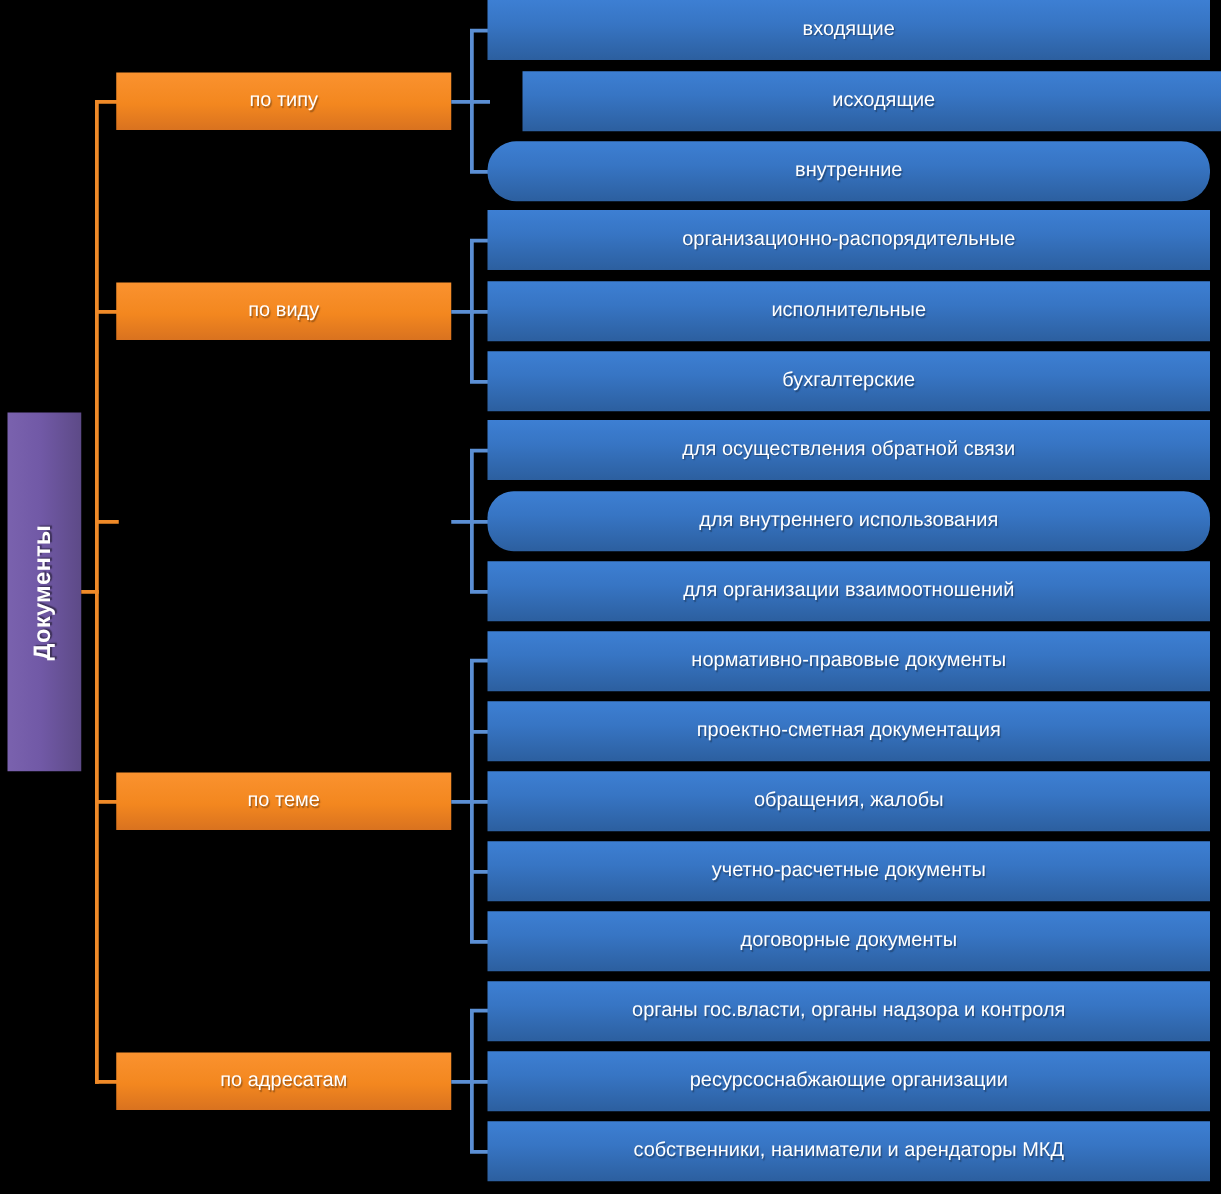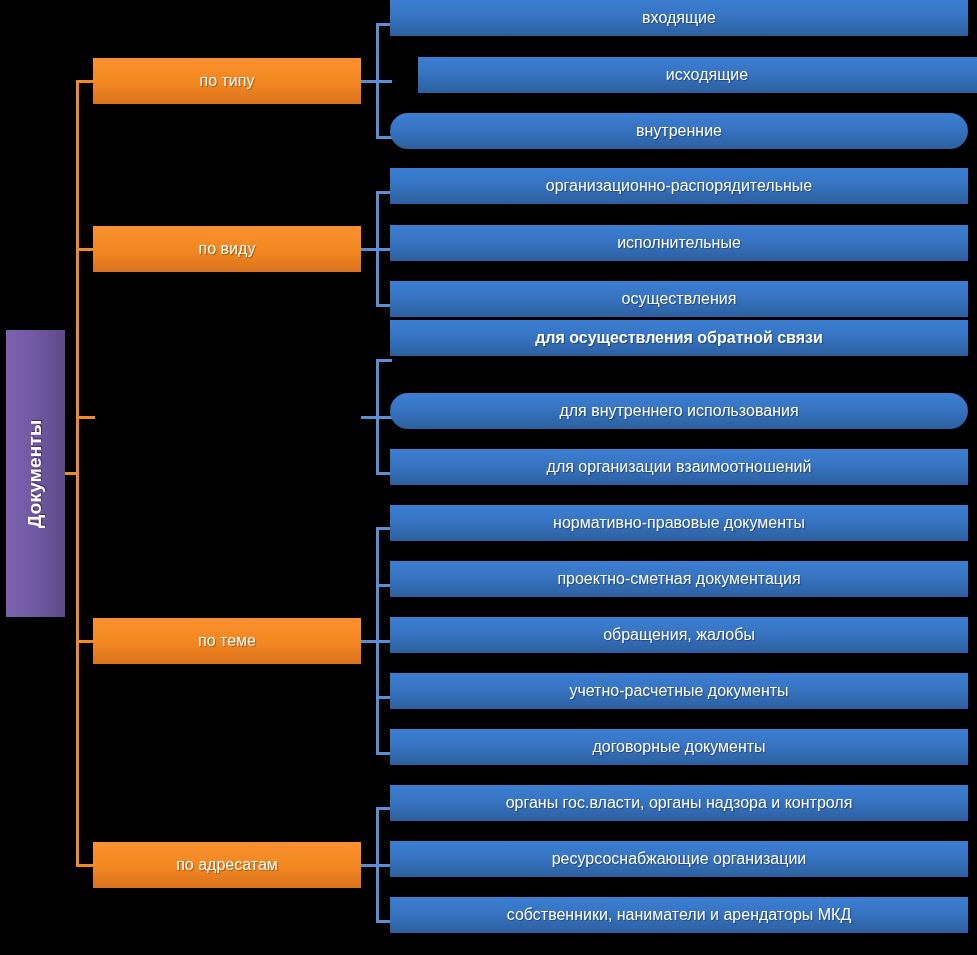--- a/index.html
+++ b/index.html
@@ -56,21 +56,21 @@
     font-size: 16px;
     white-space: nowrap;
     text-shadow: 1px 1px 1px rgba(0,0,0,.35);
   }
 
   
   .leaf-node {
     position: absolute;
     left: 390px;
     width: 578px;
-    height: 36px;
+    height: 48px;
     background: linear-gradient(to bottom, #3d7fd3 0%, #3775c4 40%, #2c5f9f 100%);
     display: flex;
     align-items: center;
     justify-content: center;
   }
   .leaf-label {
     color: #ffffff;
     font-size: 16px;
     white-space: nowrap;
     text-shadow: 1px 1px 1px rgba(0,0,0,.35);
@@ -136,30 +136,30 @@
   <div class="conn-blue h" style="left:376px; top:248px; width:16px;"></div>
   <div class="conn-blue h" style="left:376px; top:304px; width:16px;"></div>
 
   <div class="leaf-node" style="top:168px;">
     <span class="leaf-label">организационно-распорядительные</span>
   </div>
   <div class="leaf-node" style="top:225px;">
     <span class="leaf-label">исполнительные</span>
   </div>
   <div class="leaf-node" style="top:281px;">
-    <span class="leaf-label">осуществления</span>
+    <span class="leaf-label">бухгалтерские</span>
   </div>
 
   <div class="conn-blue h" style="left:361px; top:416px; width:18px;"></div>
   <div class="conn-blue v" style="left:376px; top:360px; height:114px;"></div>
   <div class="conn-blue h" style="left:376px; top:359px; width:16px;"></div>
   <div class="conn-blue h" style="left:376px; top:416px; width:16px;"></div>
   <div class="conn-blue h" style="left:376px; top:472px; width:16px;"></div>
 
-  <div class="leaf-node" style="top:320px;font-weight:bold;">
+  <div class="leaf-node" style="top:336px;">
     <span class="leaf-label">для осуществления обратной связи</span>
   </div>
   <div class="leaf-node" style="top:393px;border-radius:21px;">
     <span class="leaf-label">для внутреннего использования</span>
   </div>
   <div class="leaf-node" style="top:449px;">
     <span class="leaf-label">для организации взаимоотношений</span>
   </div>
 
   <div class="cat-node" style="top:618px;">

